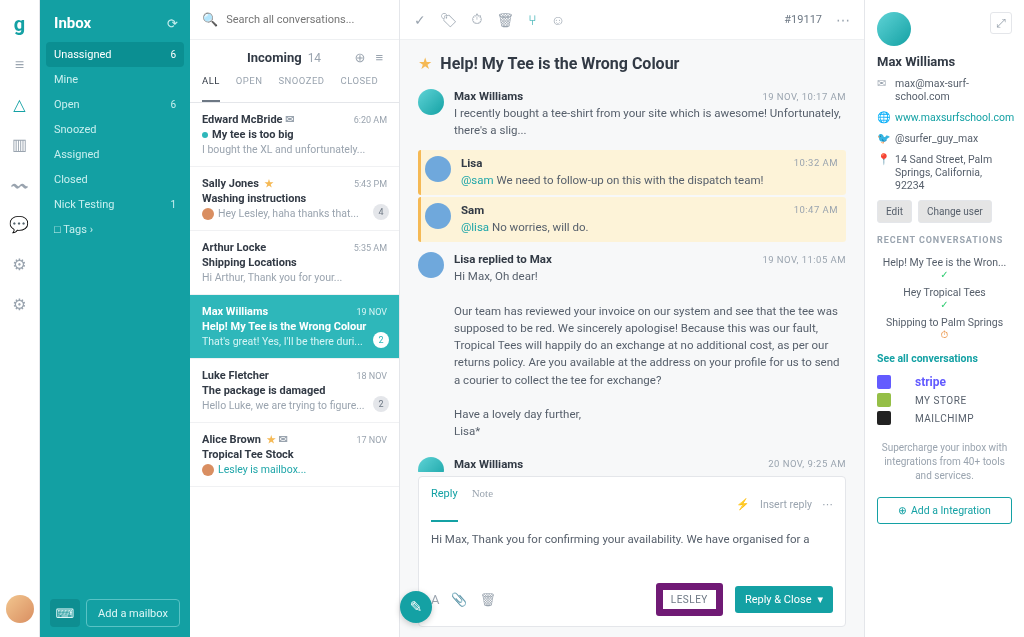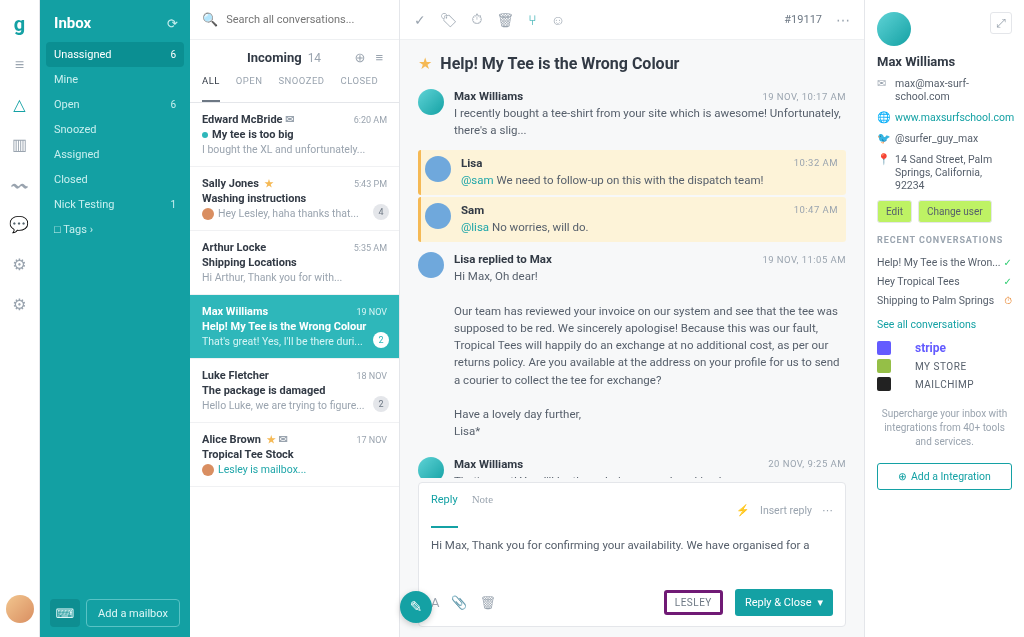--- a/index.html
+++ b/index.html
@@ -72,40 +72,40 @@
 .note .msg { padding:0; }
 .msg .txt .mention { color:#1fa6a9; }
 
 .composer { background:#fff; border:1px solid #e4e6ea; border-radius:4px; margin:4px 18px 10px; padding:10px 12px; }
 .composer .ctabs { display:flex; gap:14px; font-size:11px; }
 .composer .ctabs .on { color:#14a1a4; border-bottom:2px solid #14a1a4; padding-bottom:20px; }
 .composer .ctabs .off { color:#9aa4af; padding-bottom:4px;font-family:Liberation Serif, serif; }
 .composer .ctabs .right { margin-left:auto; display:flex; gap:10px; color:#9aa4af; align-items:center; }
 .composer textarea { width:100%; border:none; outline:none; resize:none; font-size:11.5px; color:#565f6b; margin-top:10px; height:48px; font-family:inherit; }
 .composer .crow { display:flex; align-items:center; gap:12px; color:#9aa4af; font-size:13px; }
-.composer .crow .assignee { margin-left:auto; font-size:10px; border:3px solid #701a75; padding:4px 8px; border-radius:3px; color:#6d7884; letter-spacing:.05em; }
+.composer .crow .assignee { margin-left:auto; font-size:10px; border:7px solid #701a75; padding:4px 8px; border-radius:3px; color:#6d7884; letter-spacing:.05em; }
 .composer .crow .send { background:#14a1a4; color:#fff; border:none; font-size:11px; padding:7px 10px; border-radius:3px; display:flex; align-items:center; gap:6px; }
 
 .fab { position:absolute; left:400px; bottom:14px; width:32px; height:32px; border-radius:50%; background:#14a1a4; color:#fff; display:flex; align-items:center; justify-content:center; font-size:15px; box-shadow:0 2px 6px rgba(0,0,0,.2); }
 
 .profile { width:160px; background:#fff; border-left:1px solid #e4e6ea; padding:12px; display:flex; flex-direction:column; gap:8px; overflow:auto; font-size:10.5px; }
 .profile .ph { display:flex; justify-content:space-between; align-items:flex-start; }
 .profile .pavatar { width:34px; height:34px; border-radius:50%; background:linear-gradient(135deg,#5fd3d6,#14a1a4); }
 .profile .expand { border:1px solid #e4e6ea; border-radius:3px; width:22px; height:22px; display:flex; align-items:center; justify-content:center; color:#9aa4af; font-size:12px; }
 .profile h4 { font-size:13px; font-weight:700; }
 .profile .meta { display:flex; align-items:flex-start; gap:6px; color:#565f6b; }
 .profile .meta .mi { color:#9aa4af; width:12px; flex:none; font-size:11px; }
 .profile .meta.link { color:#14a1a4; }
 .profile .btns { display:flex; gap:6px; }
-.profile .btns button { flex:none; border:1px solid #e4e6ea; background:#bef264; border-radius:3px; font-size:10px; padding:5px 8px; color:#565f6b; }
+.profile .btns button { flex:none; border:1px solid #e4e6ea; background:#e5e5e5; border-radius:3px; font-size:10px; padding:5px 8px; color:#565f6b; }
 .profile h5 { font-size:9px; letter-spacing:.1em; color:#9aa4af; margin-top:4px; }
-.profile .rc { display:flex; justify-content:space-between; align-items:center; font-size:10.5px; color:#565f6b; padding:3px 0; }
+.profile .rc { display:flex; justify-content:space-between; align-items:center; font-size:10.5px; color:#565f6b; padding:3px 0;flex-direction:column; }
 .profile .ck { color:#2ecc71; font-size:10px; }
 .profile .clk { color:#e67e22; font-size:10px; }
-.profile .seeall { color:#14a1a4; font-size:10.5px; }
+.profile .seeall { color:#14a1a4; font-size:10.5px;font-weight:bold; }
 .profile .intg { display:flex; align-items:center; gap:24px; font-size:10px; color:#565f6b; padding:2px 0; }
 .profile .intg .ilogo { width:14px; height:14px; border-radius:2px; display:inline-block; }
 .profile .promo { text-align:center; color:#9aa4af; font-size:10px; line-height:1.4; margin-top:6px; }
 .profile .addint { border:1px solid #14a1a4; color:#14a1a4; background:#fff; border-radius:3px; font-size:10.5px; padding:6px 8px; display:flex; align-items:center; justify-content:center; gap:4px; margin-top:6px; }
 </style>
 </head>
 <body>
 
 <div class="iconbar">
   <div class="glyph brand">g</div>
@@ -200,21 +200,21 @@
         <div class="subj"><b>Washing instructions</b></div>
         <div class="prev"><span class="avsm"></span>Hey Lesley, haha thanks that...</div>
         <div class="badge">4</div>
       </div>
       <div class="conv">
         <div class="top">
           <span class="name">Arthur Locke</span>
           <span class="time">5:35 AM</span>
         </div>
         <div class="subj"><b>Shipping Locations</b></div>
-        <div class="prev">Hi Arthur, Thank you for with...</div>
+        <div class="prev">Hi Arthur, Thank you for your...</div>
       </div>
       <div class="conv active">
         <div class="top">
           <span class="name">Max Williams</span>
           <span class="time">19 NOV</span>
         </div>
         <div class="subj"><b>Help! My Tee is the Wrong Colour</b></div>
         <div class="prev">That's great! Yes, I'll be there duri...</div>
         <div class="badge">2</div>
       </div>

